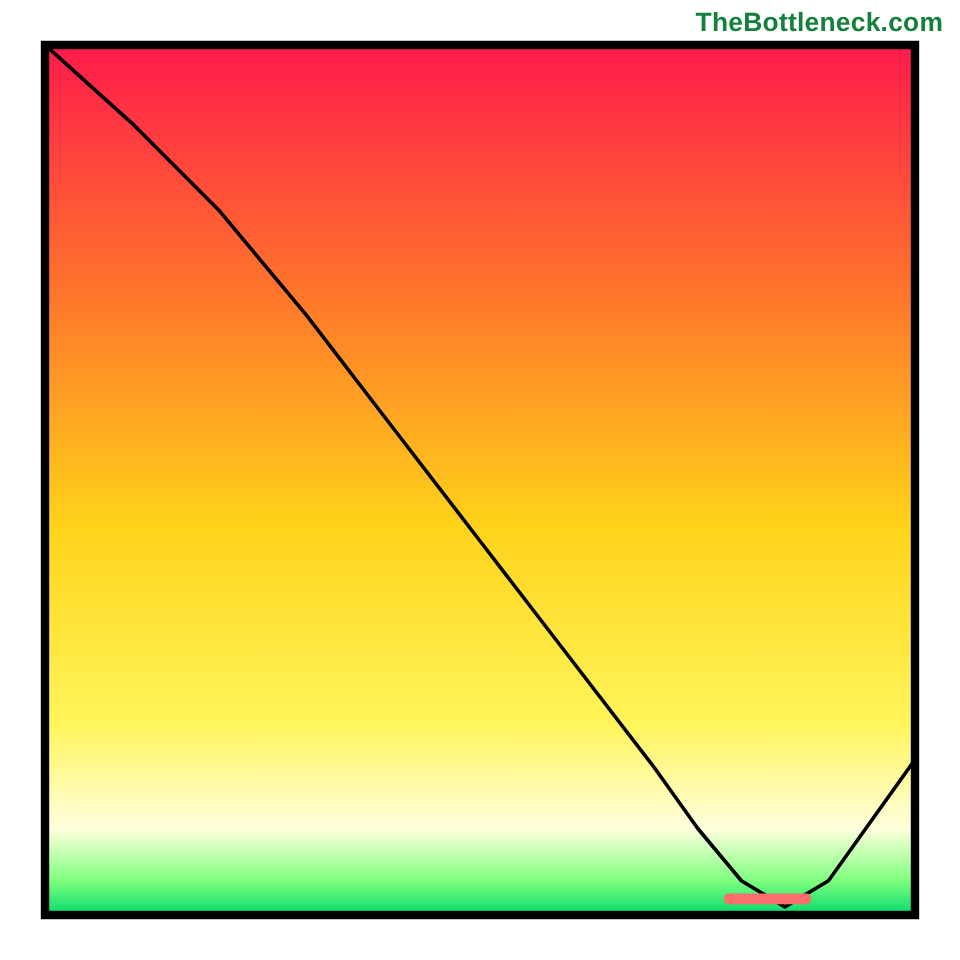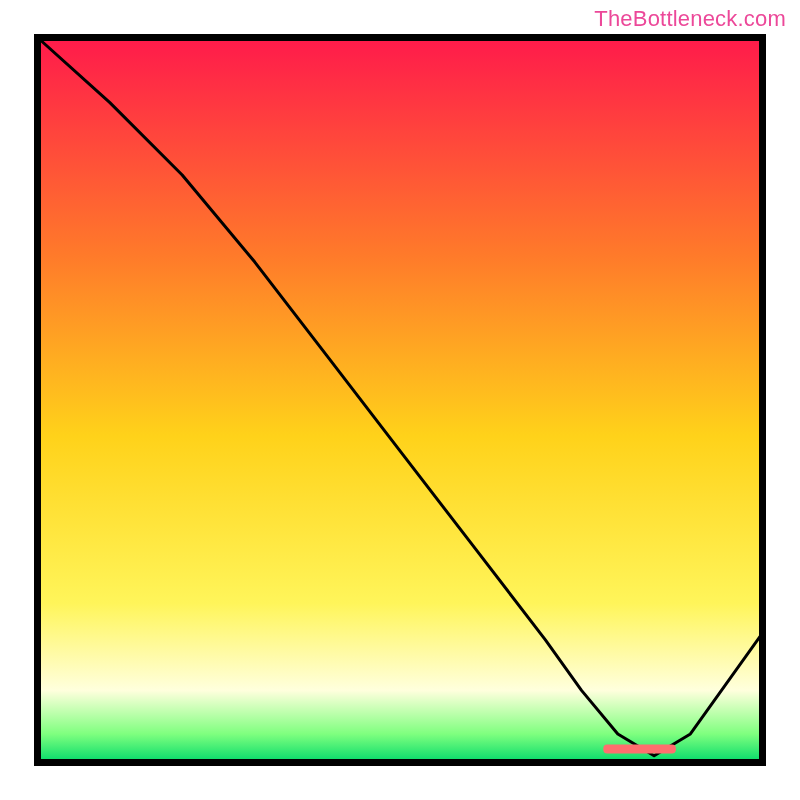--- a/index.html
+++ b/index.html
@@ -13,23 +13,23 @@
   }
   .stage {
     position: relative;
     width: 800px;
     height: 800px;
   }
   .watermark {
     position: absolute;
     top: 6px;
     right: 14px;
-    color: #ec4899;
+    color: #15803d;
     font-size: 22px;
-    font-weight: 400;
+    font-weight: 700;
     letter-spacing: 0.2px;
     user-select: none;
   }
   .plot {
     position: absolute;
     left: 34px;
     top: 34px;
     width: 732px;
     height: 732px;
   }

